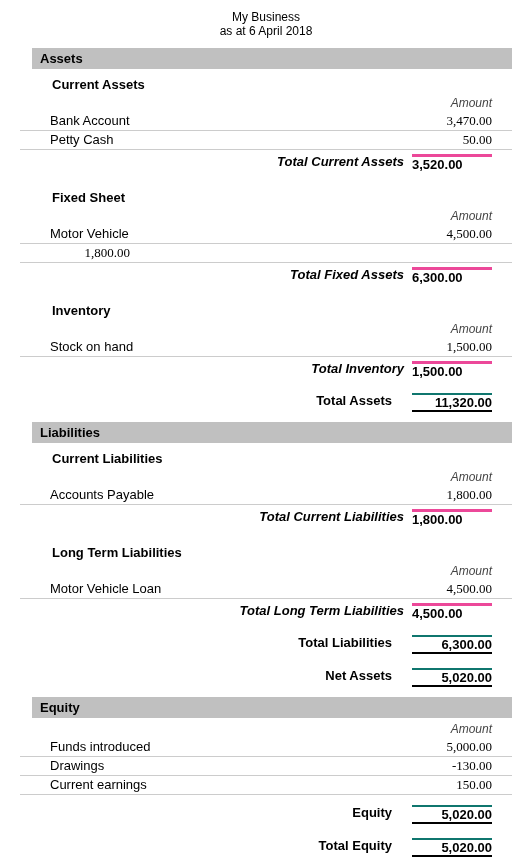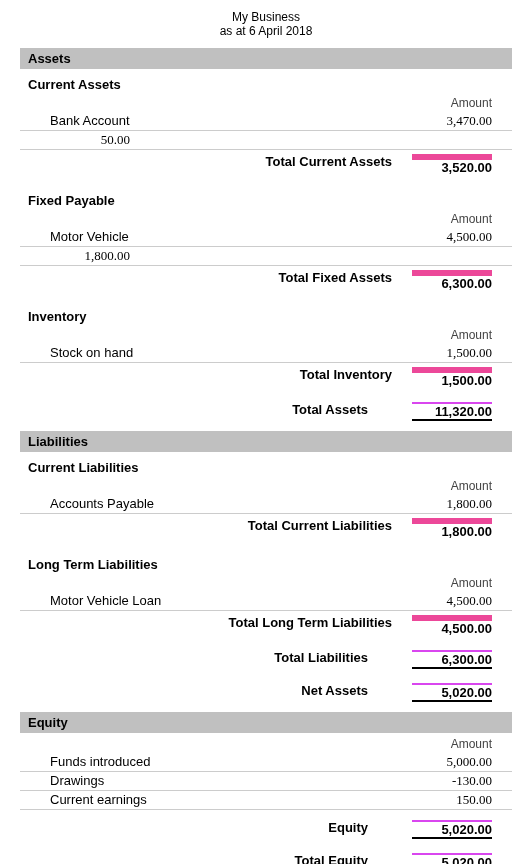--- a/index.html
+++ b/index.html
@@ -27,34 +27,36 @@
     .header-sub {
       font-size: 12px;
     }
 
     .section-header {
       background: #c0c0c0;
       padding: 3px 8px;
       font-weight: bold;
       font-size: 13px;
       margin-bottom: 4px;
+      margin-left: 12px;
     }
 
     .subsection-title {
       font-weight: bold;
-      margin: 8px 0 4px 8px;
+      margin: 8px 0 4px 32px;
       font-size: 13px;
     }
 
     .amount-header {
       text-align: right;
       color: #444;
       font-size: 12px;
       padding-right: 20px;
       margin-bottom: 2px;
+      font-style: italic;
     }
 
     .line-item {
       display: flex;
       padding: 1px 20px 1px 30px;
       border-bottom: 1px solid #ccc;
     }
     .line-item .label {
       flex: 1;
     }
@@ -64,43 +66,43 @@
       font-family: Liberation Serif, serif;
     }
 
     .total-row {
       display: flex;
       justify-content: flex-end;
       padding: 4px 20px;
       font-weight: bold;
     }
     .total-row .total-label {
-      margin-right: 20px;
+      margin-right: 8px;
+      font-style: italic;
     }
     .total-row .total-amount {
       min-width: 80px;
-      text-align: right;
-      border-top: 6px solid #ec4899;
+      text-align: left;
+      border-top: 3px solid #ec4899;
     }
 
     .grand-total-row {
       display: flex;
       justify-content: flex-end;
       padding: 4px 20px;
       font-weight: bold;
       font-size: 13px;
-      gap: 24px;
     }
     .grand-total-row .total-label {
       margin-right: 20px;
     }
     .grand-total-row .total-amount {
       min-width: 80px;
       text-align: right;
-      border-top: 2px solid #d946ef;
+      border-top: 2px solid #0f766e;
       border-bottom: 2px solid #000;
     }
 
     .spacer { height: 6px; }
   </style>
 </head>
 <body>
 
 <div class="page">
 
@@ -114,31 +116,32 @@
   </div>
 
   <div class="subsection-title">Current Assets</div>
   <div class="amount-header">Amount</div>
 
   <div class="line-item">
     <span class="label">Bank Account</span>
     <span class="amount">3,470.00</span>
   </div>
   <div class="line-item">
+    <span class="label">Petty Cash</span>
     <span class="amount">50.00</span>
   </div>
 
   <div class="total-row">
     <span class="total-label">Total Current Assets</span>
     <span class="total-amount">3,520.00</span>
   </div>
 
   <div class="spacer"></div>
 
-  <div class="subsection-title">Fixed Payable</div>
+  <div class="subsection-title">Fixed Sheet</div>
   <div class="amount-header">Amount</div>
 
   <div class="line-item">
     <span class="label">Motor Vehicle</span>
     <span class="amount">4,500.00</span>
   </div>
   <div class="line-item">
     <span class="amount">1,800.00</span>
   </div>
 

